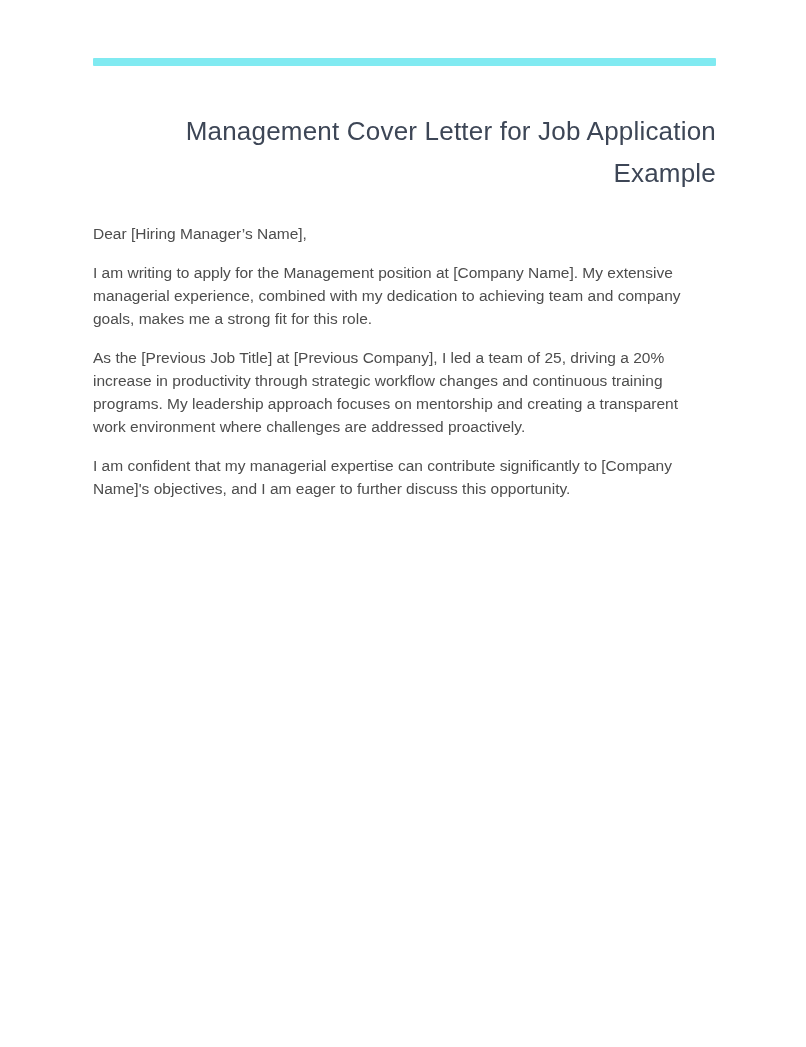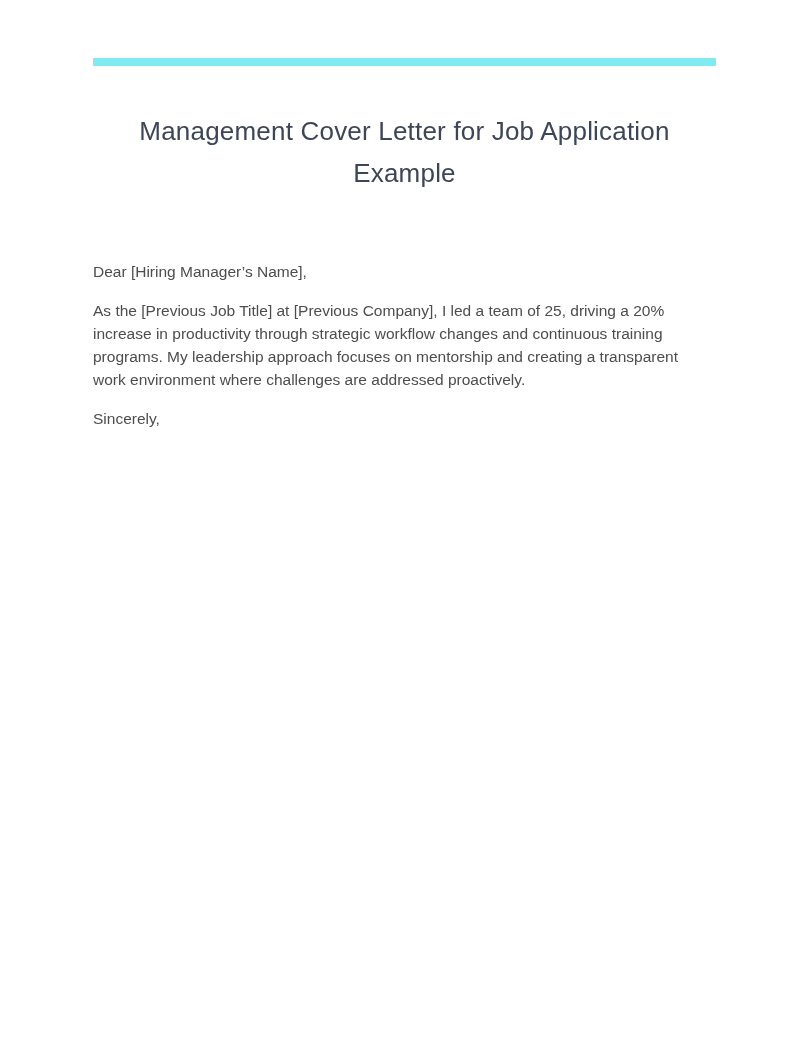--- a/index.html
+++ b/index.html
@@ -25,26 +25,26 @@
     height: 8px;
     background: #80eaf1; 
     border-radius: 1px;
   }
   .doc-title {
     width: 623px;
     margin: 44px 0 16px 0;
     font-size: 26px;
     line-height: 42px;
     font-weight: 400;
-    text-align: center;
+    text-align: right;
     color: #3d4656;
     letter-spacing: 0.2px;
   }
   .letter-body {
-    margin-top: 66px;
+    margin-top: 28px;
     width: 590px;
     font-size: 15.5px;
     line-height: 23px;
     color: #4d4d4d;
   }
   .letter-body p {
     margin: 0 0 16px 0;
   }
 </style>
 </head>
@@ -53,22 +53,23 @@
 <div class="page">
 
   <div class="accent-bar" style="background: rgb(128, 234, 241);"></div>
 
   <h1 class="doc-title" style="color: rgb(61, 70, 86);">Management Cover Letter for Job Application Example</h1>
 
   <div class="letter-body" style="color: rgb(77, 77, 77);">
 
     <p>Dear [Hiring Manager’s Name],</p>
 
+    <p>I am writing to apply for the Management position at [Company Name]. My extensive managerial experience, combined with my dedication to achieving team and company goals, makes me a strong fit for this role.</p>
 
     <p>As the [Previous Job Title] at [Previous Company], I led a team of 25, driving a 20% increase in productivity through strategic workflow changes and continuous training programs. My leadership approach focuses on mentorship and creating a transparent work environment where challenges are addressed proactively.</p>
 
 
+    <p>I am confident that my managerial expertise can contribute significantly to [Company Name]'s objectives, and I am eager to further discuss this opportunity.</p>
 
-    <p>Sincerely,</p>
 
 
   </div>
 </div>
 
 </body></html>

